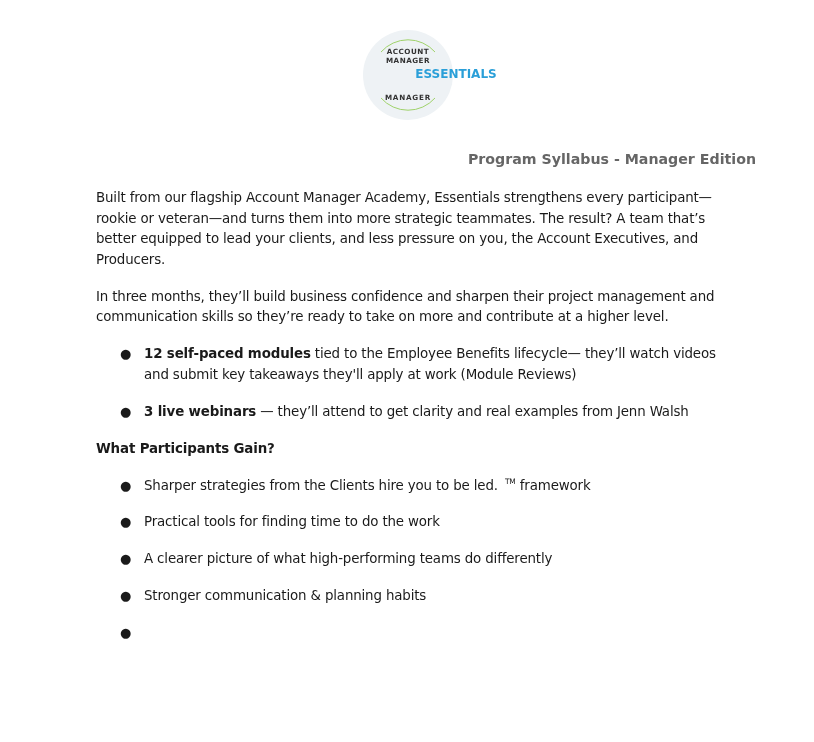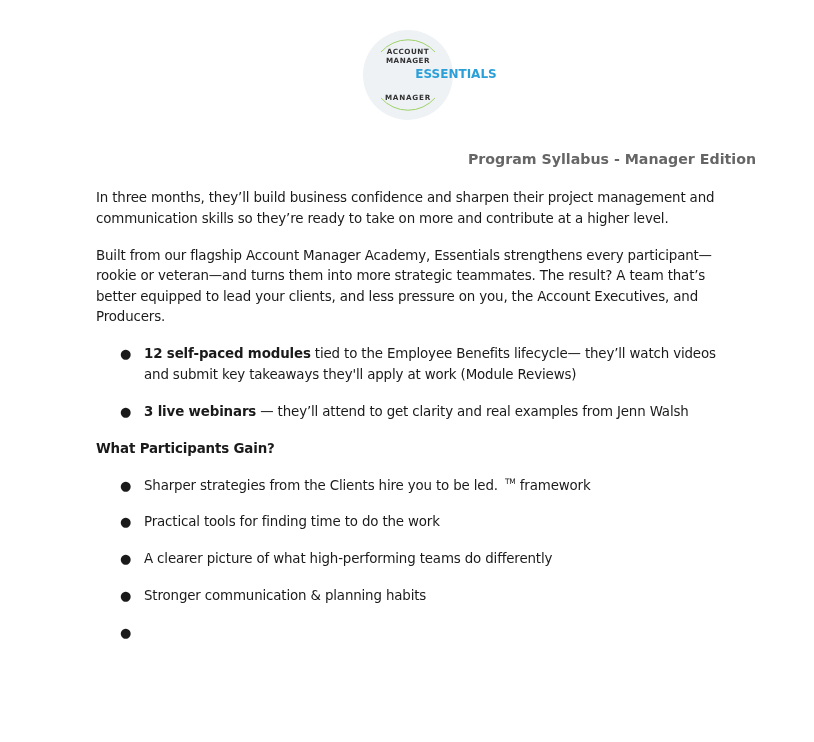--- a/index.html
+++ b/index.html
@@ -50,22 +50,22 @@
   </svg>
   <div class="l1">ACCOUNT</div>
   <div class="l2">MANAGER</div>
   <div class="l3">ESSENTIALS</div>
   <div class="l4">MANAGER</div>
 </div>
 
 <div class="title">Program Syllabus - Manager Edition</div>
 
 <div class="content">
+  <p>Built from our flagship Account Manager Academy, Essentials strengthens every participant—rookie or veteran—and turns them into more strategic teammates. The result? A team that’s better equipped to lead your clients, and less pressure on you, the Account Executives, and Producers.</p>
   <p>In three months, they’ll build business confidence and sharpen their project management and communication skills so they’re ready to take on more and contribute at a higher level.</p>
-  <p>Built from our flagship Account Manager Academy, Essentials strengthens every participant—rookie or veteran—and turns them into more strategic teammates. The result? A team that’s better equipped to lead your clients, and less pressure on you, the Account Executives, and Producers.</p>
 
   <ul>
     <li>
       <span class="bullet">●</span>
       <b>12 self-paced modules</b><span> tied to the Employee Benefits lifecycle— they’ll watch videos and submit key takeaways they'll apply at work (Module Reviews)</span>
     </li>
     <li>
       <span class="bullet">●</span>
       <b>3 live webinars</b><span> — they’ll attend to get clarity and real examples from Jenn Walsh</span>
     </li>

